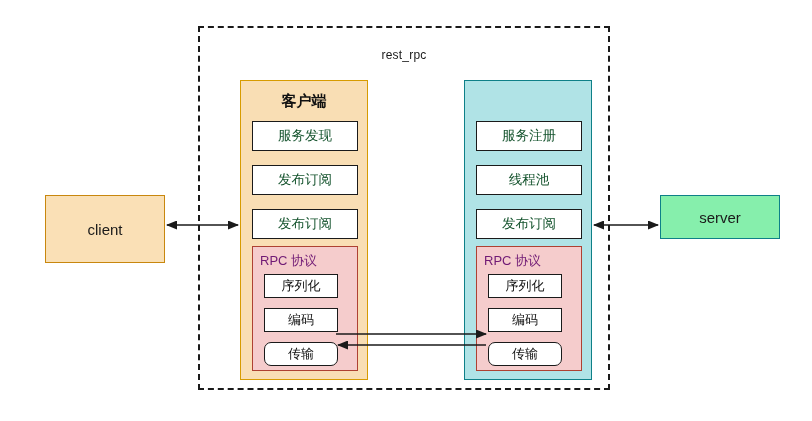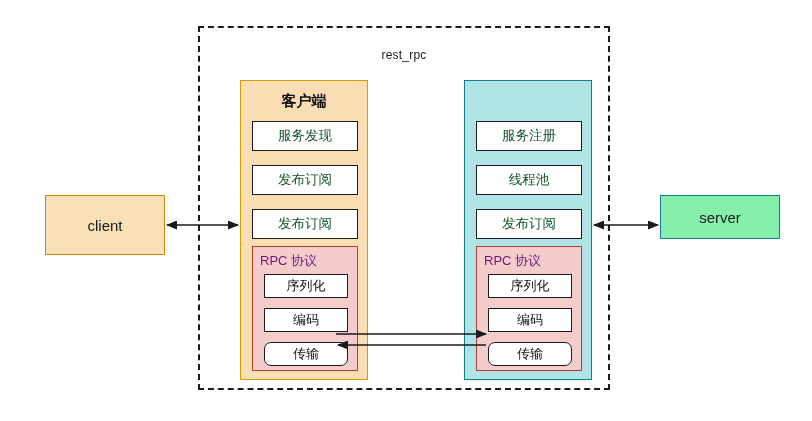--- a/index.html
+++ b/index.html
@@ -51,21 +51,21 @@
     font-size: 12px;
     color: #1a1a1a;
     letter-spacing: .2px;
   }
 
   
   #client-box {
     left: 45px;
     top: 195px;
     width: 120px;
-    height: 60px;
+    height: 68px;
     background: #FAE0B6;
     border: 1.6px solid #C8870E;
     font-size: 15px;
     color: #1a1a1a;
   }
   #server-box {
     left: 660px;
     top: 195px;
     width: 120px;
     height: 44px;
@@ -145,21 +145,21 @@
     left: 7px;
     top: 5px;
     font-size: 13px;
     color: #701a75;
     white-space: nowrap;
   }
   .rpc-box {
     position: absolute;
     box-sizing: border-box;
     left: 11px;
-    width: 84px;
+    width: 74px;
     height: 24px;
     background: #ffffff;
     border: 1.4px solid #1a1a1a;
     display: flex;
     align-items: center;
     justify-content: center;
     font-size: 13px;
     color: #111111;
   }
   .rpc-1 { top: 27px; }

